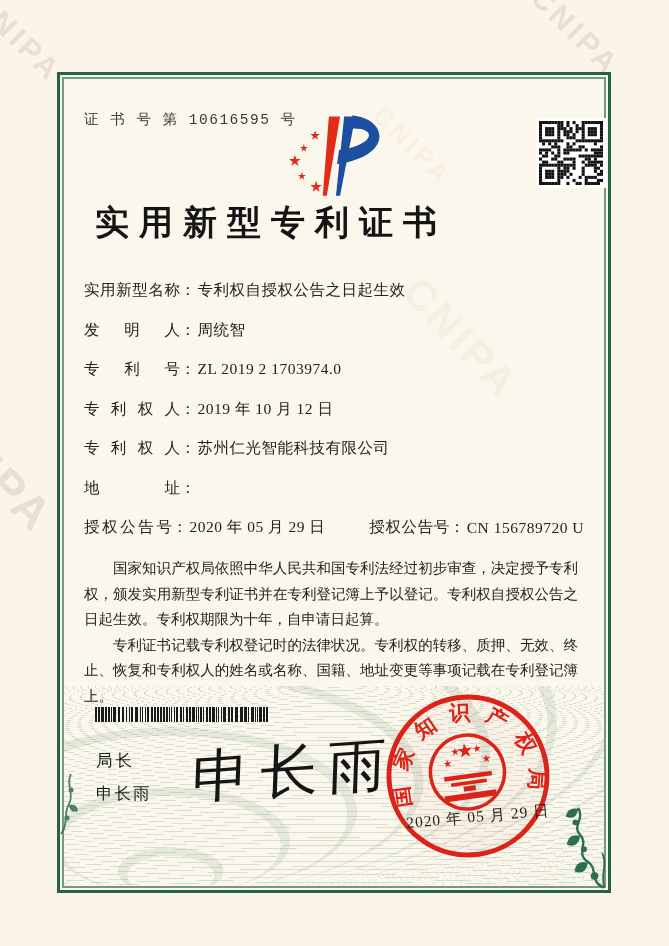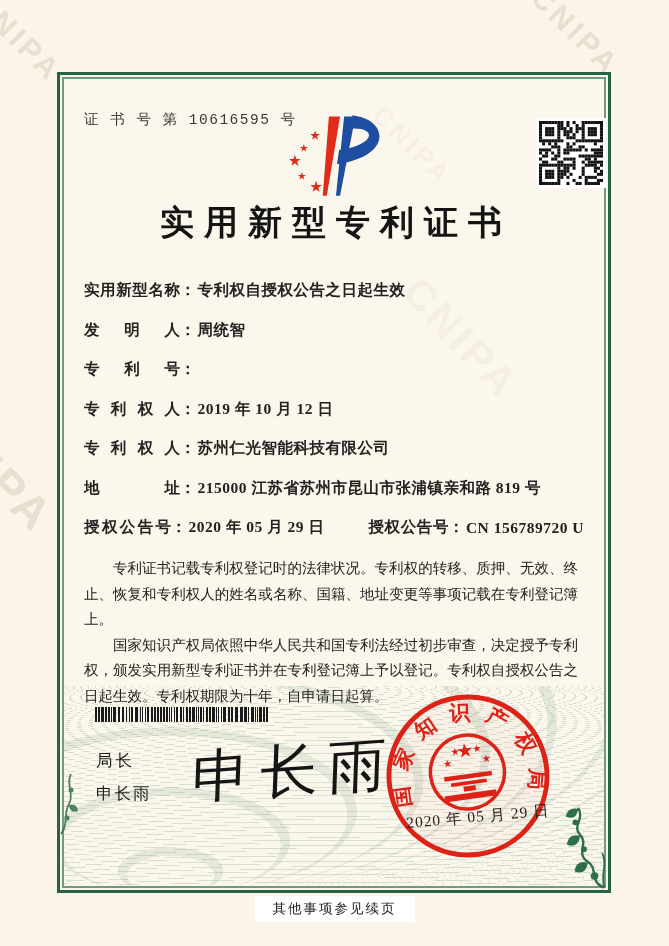--- a/index.html
+++ b/index.html
@@ -41,26 +41,26 @@
     position:absolute;left:84px;top:110px;
     font-size:14.5px;letter-spacing:1.5px;color:#3a3a3a;font-family:Liberation Mono, monospace;
   }
 
   .logo{position:absolute;left:281px;top:98px;width:112px;height:102px;}
 
   .qr{position:absolute;left:536px;top:118px;width:64px;height:64px;background:#fff;padding:3px;}
 
   .title{
     position:absolute;left:57px;top:200px;width:548px;
-    text-align:center;font-size:34px;font-weight:bold;color:#141414;
-    letter-spacing:10px;text-indent:10px;
+    text-align:left;font-size:34px;font-weight:bold;color:#141414;
+    letter-spacing:10px;text-indent:10px;padding-left:28px;
   }
 
   .fields{position:absolute;left:84px;top:280px;width:500px;}
-  .frow{display:flex;align-items:baseline;height:39.5px;font-size:15.5px;color:#222;font-weight:bold;}
+  .frow{display:flex;align-items:baseline;height:39.5px;font-size:15.5px;color:#222;}
   .flabel{
     display:inline-block;width:96px;
     text-align:justify;text-align-last:justify;
     white-space:nowrap;overflow:hidden;
   }
   .colon{margin:0 2px 0 0;}
   .fvalue{white-space:nowrap;letter-spacing:0.5px;}
   .fgroup2{margin-left:44px;display:flex;align-items:center;}
   .fgroup2 .flabel{width:80px;}
 
@@ -397,51 +397,51 @@
       <span class="fvalue">专利权自授权公告之日起生效</span>
     </div>
     <div class="frow">
       <span class="flabel">发明人</span>
         <span class="colon">：</span>
       <span class="fvalue">周统智</span>
     </div>
     <div class="frow">
       <span class="flabel">专利号</span>
         <span class="colon">：</span>
+      <span class="fvalue">ZL 2019 2 1703974.0</span>
     </div>
     <div class="frow">
       <span class="flabel">专利权人</span>
         <span class="colon">：</span>
       <span class="fvalue">2019 年 10 月 12 日</span>
     </div>
     <div class="frow">
       <span class="flabel">专利权人</span>
         <span class="colon">：</span>
       <span class="fvalue">苏州仁光智能科技有限公司</span>
     </div>
     <div class="frow">
       <span class="flabel">地址</span>
         <span class="colon">：</span>
-      <span class="fvalue">215000 江苏省苏州市昆山市张浦镇亲和路 819 号</span>
     </div>
     <div class="frow">
       <span class="flabel">授权公告号</span>
         <span class="colon">：</span>
       <span class="fvalue">2020 年 05 月 29 日</span>
       <span class="fgroup2">
         <span class="flabel">授权公告号</span>
           <span class="colon">：</span>
         <span class="fvalue">CN 156789720 U</span>
       </span>
     </div>
   </div>
 
   <div class="paras">
+    <p>国家知识产权局依照中华人民共和国专利法经过初步审查，决定授予专利权，颁发实用新型专利证书并在专利登记簿上予以登记。专利权自授权公告之日起生效。专利权期限为十年，自申请日起算。</p>
     <p>专利证书记载专利权登记时的法律状况。专利权的转移、质押、无效、终止、恢复和专利权人的姓名或名称、国籍、地址变更等事项记载在专利登记簿上。</p>
-    <p>国家知识产权局依照中华人民共和国专利法经过初步审查，决定授予专利权，颁发实用新型专利证书并在专利登记簿上予以登记。专利权自授权公告之日起生效。专利权期限为十年，自申请日起算。</p>
   </div>
 
   <svg class="barcode" id="barcode-svg" viewBox="0 0 176 15" preserveAspectRatio="none">
       <rect x="0" y="0" width="2" height="15" fill="#1a1a1a"></rect>
       <rect x="3" y="0" width="2" height="15" fill="#1a1a1a"></rect>
       <rect x="6" y="0" width="3" height="15" fill="#1a1a1a"></rect>
       <rect x="10" y="0" width="2" height="15" fill="#1a1a1a"></rect>
       <rect x="13" y="0" width="2" height="15" fill="#1a1a1a"></rect>
       <rect x="16" y="0" width="1" height="15" fill="#1a1a1a"></rect>
       <rect x="18" y="0" width="3" height="15" fill="#1a1a1a"></rect>
@@ -533,17 +533,14 @@
     <circle cx="16" cy="30" r="3" fill="#2d6e4d"></circle>
     <path d="M46,98 C42,82 50,74 44,62" fill="none" stroke="#2d6e4d" stroke-width="1.8"></path>
   </svg>
   <svg class="orn-bl" viewBox="0 0 20 64">
     <path d="M2,62 C10,52 4,42 10,32 C16,22 6,12 12,2" fill="none" stroke="#2d6e4d" stroke-width="1.8"></path>
     <circle cx="8" cy="46" r="2.5" fill="#2d6e4d"></circle>
     <circle cx="12" cy="18" r="2.5" fill="#2d6e4d"></circle>
     <path d="M10,33 q8,-2 9,6 q-8,3 -9,-6" fill="#2d6e4d"></path>
   </svg>
 
-  <div class="note">
-    <span>其他事项参见续页</span>
-  </div>
 
 </div>
 
 </body></html>

